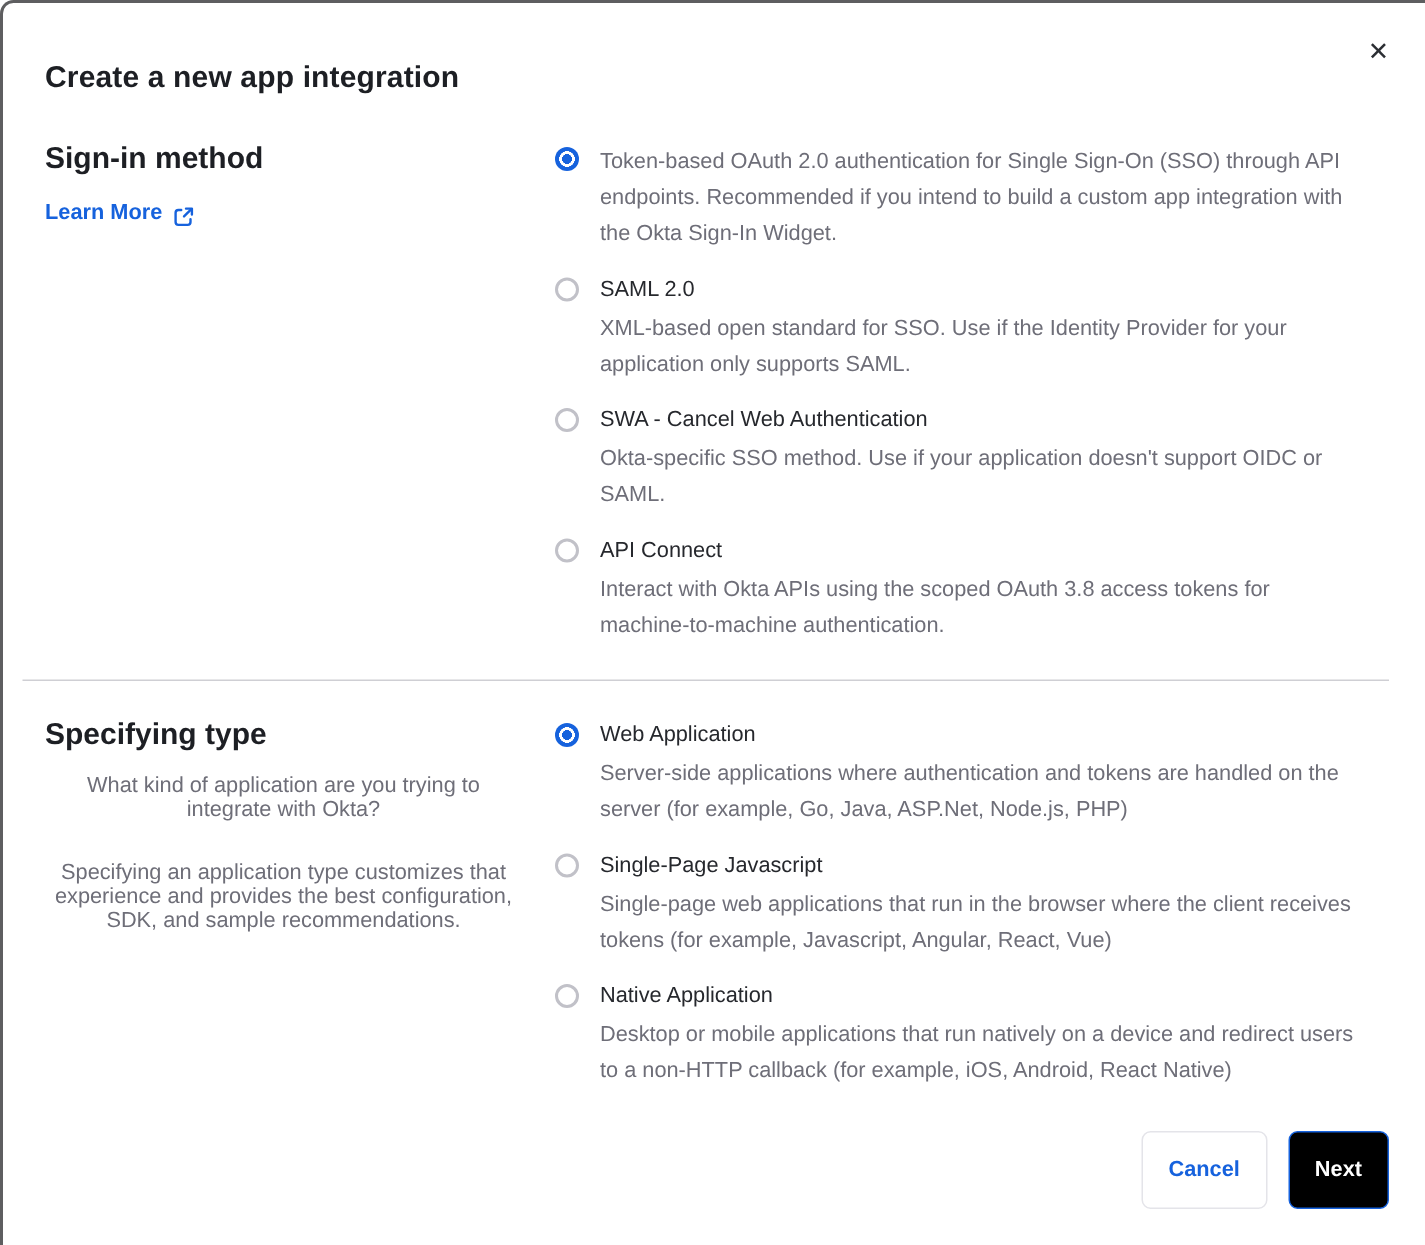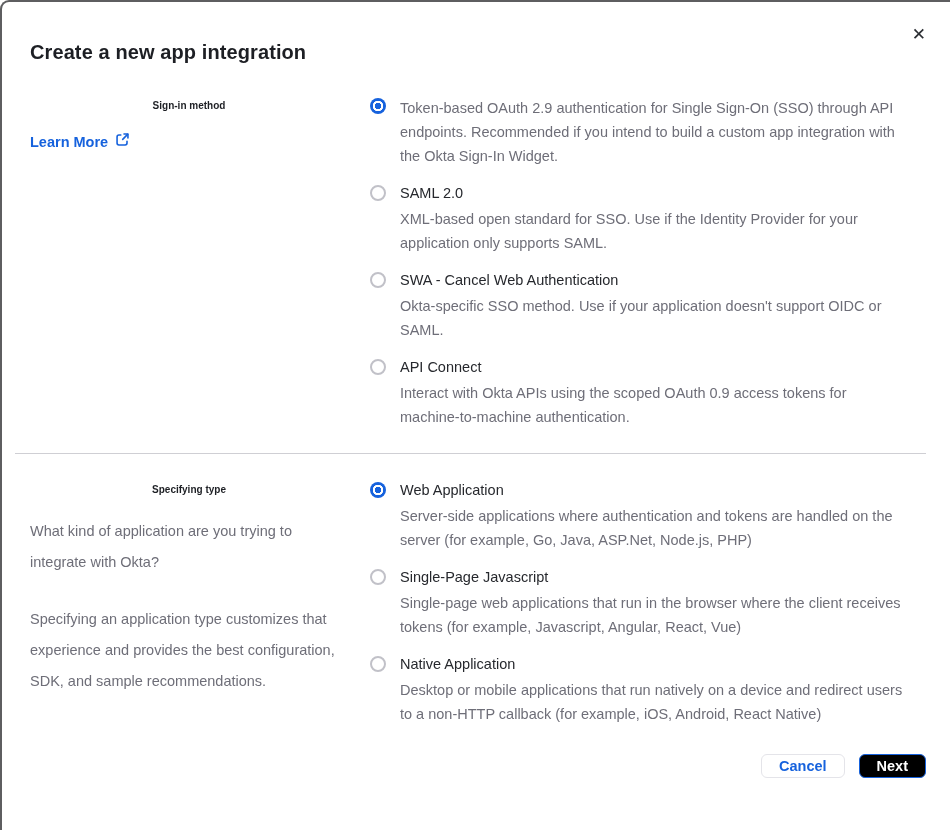--- a/index.html
+++ b/index.html
@@ -49,44 +49,44 @@
   .col-left {
     width: 340px;
     flex: none;
     padding-right: 22px;
   }
   .col-right {
     flex: 1;
     min-width: 0;
   }
   .section-label {
-    font-size: 10px;
+    font-size: 20px;
     font-weight: bold;
     color: #1d1f24;
     line-height: 20px;
     margin-bottom: 16px;
-    text-align: center;
   }
   .learn-more {
     display: inline-flex;
-    align-items: flex-start;
+    align-items: flex-end;
     gap: 7px;
     font-size: 14.5px;
     font-weight: bold;
     color: #1662dd;
     text-decoration: none;
     cursor: pointer;
     line-height: 20px;
   }
   .col-left p.desc-para {
     font-size: 14.5px;
-    line-height: 31px;
+    line-height: 16px;
     color: #6e6e78;
     margin-top: 2px;
     margin-bottom: 26px;
+    text-align: center;
   }
   .option {
     display: flex;
     align-items: flex-start;
     margin-bottom: 15px;
     cursor: pointer;
   }
   .option:last-child { margin-bottom: 0; }
   .radio {
     width: 16px;
@@ -121,21 +121,21 @@
     border-top: 1px solid #cfcfd4;
     margin: 24px 0 26px -15px;
   }
   .footer {
     display: flex;
     justify-content: flex-end;
     gap: 14px;
     margin-top: 28px;
   }
   .btn {
-    height: 24px;
+    height: 52px;
     border-radius: 6px;
     font-family: "Liberation Sans", "DejaVu Sans", sans-serif;
     font-size: 14.5px;
     font-weight: bold;
     cursor: pointer;
     padding: 0 17px;
   }
   .btn-cancel {
     background: #ffffff;
     border: 1px solid #e4e4e9;
@@ -171,42 +171,42 @@
               <path d="M13.4 2.6 L8.2 7.8"></path>
             </svg>
           </span>
         </a>
       </div>
 
       <div class="col-right">
         <div class="option">
           <span class="radio selected"></span>
           <div class="option-text">
-            <div class="option-desc">Token-based OAuth 2.9 authentication for Single Sign-On (SSO) through API endpoints. Recommended if you intend to build a custom app integration with the Okta Sign-In Widget.</div>
+            <div class="option-desc">Token-based OAuth 2.0 authentication for Single Sign-On (SSO) through API endpoints. Recommended if you intend to build a custom app integration with the Okta Sign-In Widget.</div>
           </div>
         </div>
         <div class="option">
           <span class="radio"></span>
           <div class="option-text">
             <div class="option-title">SAML 2.0</div>
             <div class="option-desc">XML-based open standard for SSO. Use if the Identity Provider for your application only supports SAML.</div>
           </div>
         </div>
         <div class="option">
           <span class="radio"></span>
           <div class="option-text">
             <div class="option-title">SWA - Cancel Web Authentication</div>
             <div class="option-desc">Okta-specific SSO method. Use if your application doesn't support OIDC or SAML.</div>
           </div>
         </div>
         <div class="option">
           <span class="radio"></span>
           <div class="option-text">
             <div class="option-title">API Connect</div>
-            <div class="option-desc">Interact with Okta APIs using the scoped OAuth 0.9 access tokens for machine-to-machine authentication.</div>
+            <div class="option-desc">Interact with Okta APIs using the scoped OAuth 3.8 access tokens for machine-to-machine authentication.</div>
           </div>
         </div>
       </div>
     </section>
 
     <hr class="divider">
 
     <section class="row">
       <div class="col-left">
         <div class="section-label">Specifying type</div>

